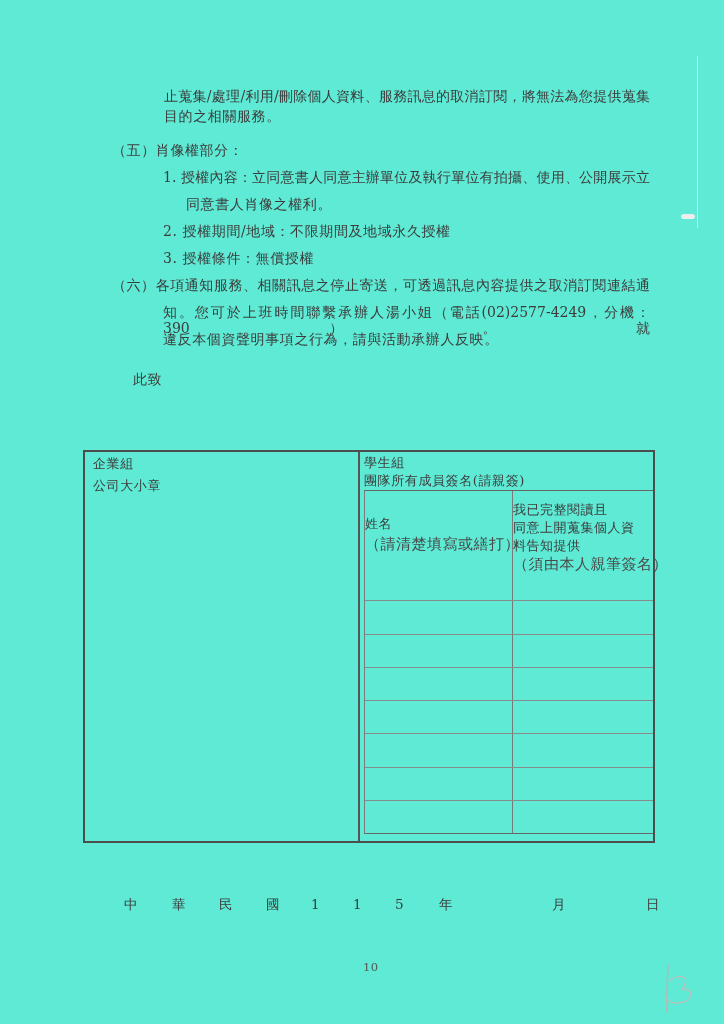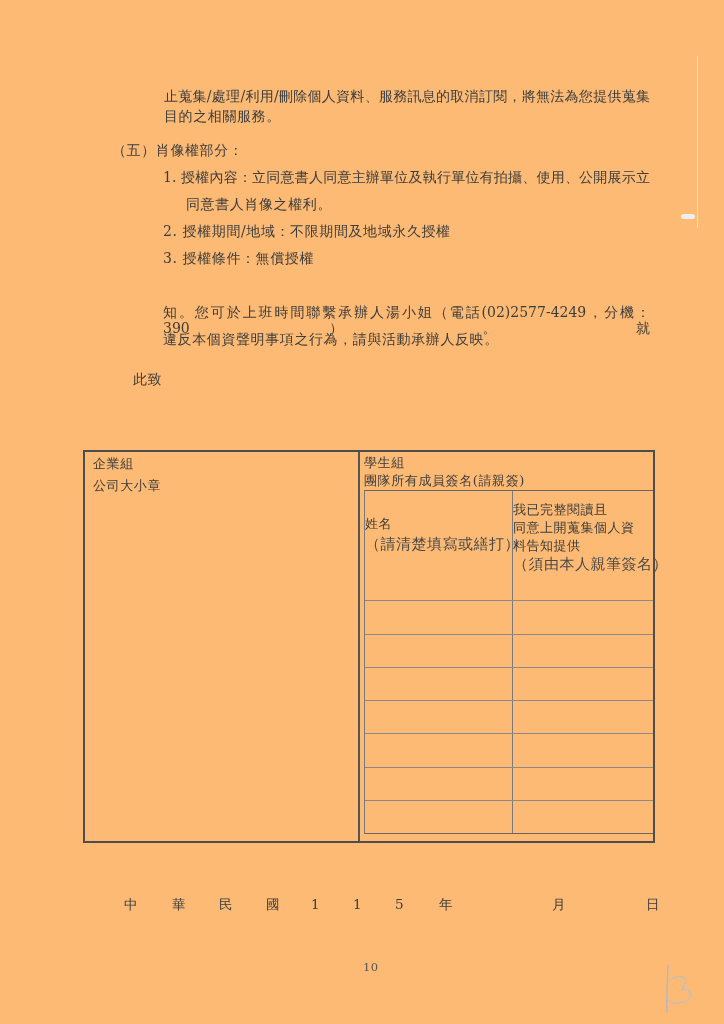--- a/index.html
+++ b/index.html
@@ -1,18 +1,18 @@
 <!DOCTYPE html>
 <html><head>
 <meta charset="utf-8">
 <style>
   html,body { margin:0; padding:0; background:#e8e8e8; }
   .page {
     position:relative; width:724px; height:1024px; margin:0 auto;
-    background:#fdba74; overflow:hidden;
+    background:#5eead4; overflow:hidden;
     font-family:"DejaVu Serif","Liberation Serif",serif;
     color:#3c3c3c;
   }
   
   .tl { position:absolute; font-size:14px; letter-spacing:0.6px; white-space:nowrap; line-height:16px; }
   .jl { white-space:normal; text-align:justify; text-align-last:justify; -moz-text-align-last:justify; letter-spacing:0; }
   .closing { letter-spacing:1.8px; }
   
   .table-outer {
     position:absolute; left:83px; top:450px; width:572px; height:393px;
@@ -47,20 +47,21 @@
 
 <div class="page">
 
   <div class="tl jl" style="left:164px;top:88px;width:486px">止蒐集/處理/利用/刪除個人資料、服務訊息的取消訂閱，將無法為您提供蒐集</div>
   <div class="tl" style="left:164px;top:108px">目的之相關服務。</div>
   <div class="tl" style="left:112px;top:142px">（五）肖像權部分：</div>
   <div class="tl jl" style="left:163px;top:169px;width:487px">1. 授權內容：立同意書人同意主辦單位及執行單位有拍攝、使用、公開展示立</div>
   <div class="tl" style="left:186px;top:196px">同意書人肖像之權利。</div>
   <div class="tl" style="left:163px;top:223px">2. 授權期間/地域：不限期間及地域永久授權</div>
   <div class="tl" style="left:163px;top:250px">3. 授權條件：無償授權</div>
+  <div class="tl jl" style="left:112px;top:277px;width:538px">（六）各項通知服務、相關訊息之停止寄送，可透過訊息內容提供之取消訂閱連結通</div>
   <div class="tl jl" style="left:163px;top:304px;width:487px">知。您可於上班時間聯繫承辦人湯小姐（電話(02)2577-4249，分機：390）。就</div>
   <div class="tl" style="left:163px;top:331px">違反本個資聲明事項之行為，請與活動承辦人反映。</div>
 
   <div class="tl" style="left:133px;top:371px">此致</div>
 
   <div class="table-outer">
     <div class="v-divider"></div>
 
     <div class="cell-text" style="left:8px;top:3px">企業組</div>
     <div class="cell-text" style="left:8px;top:25px">公司大小章</div>

